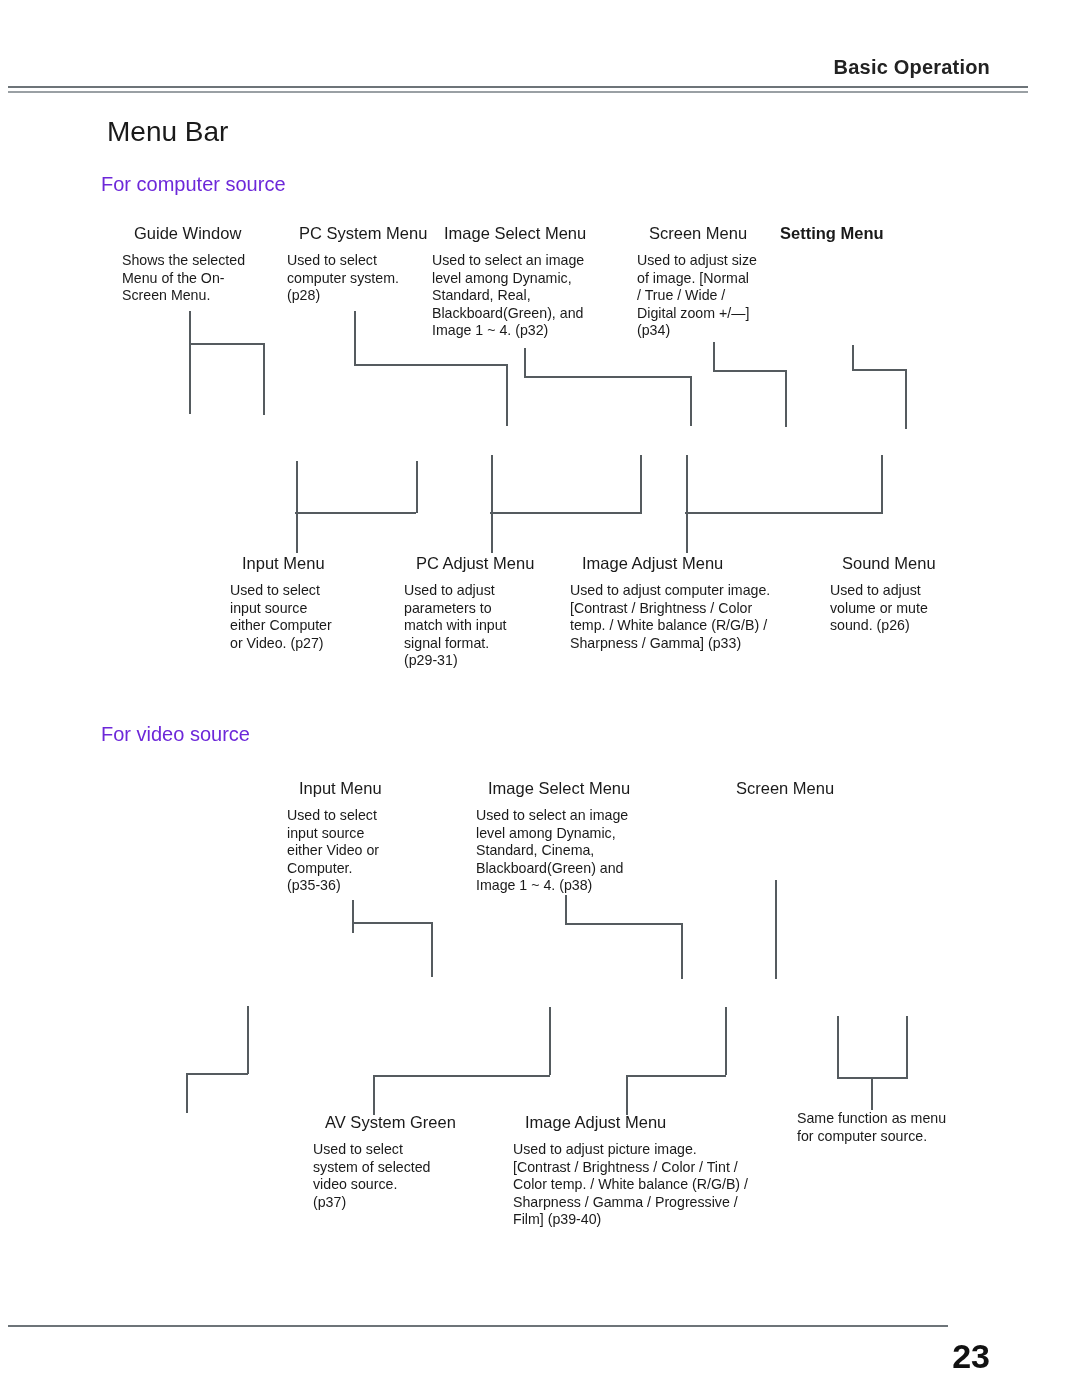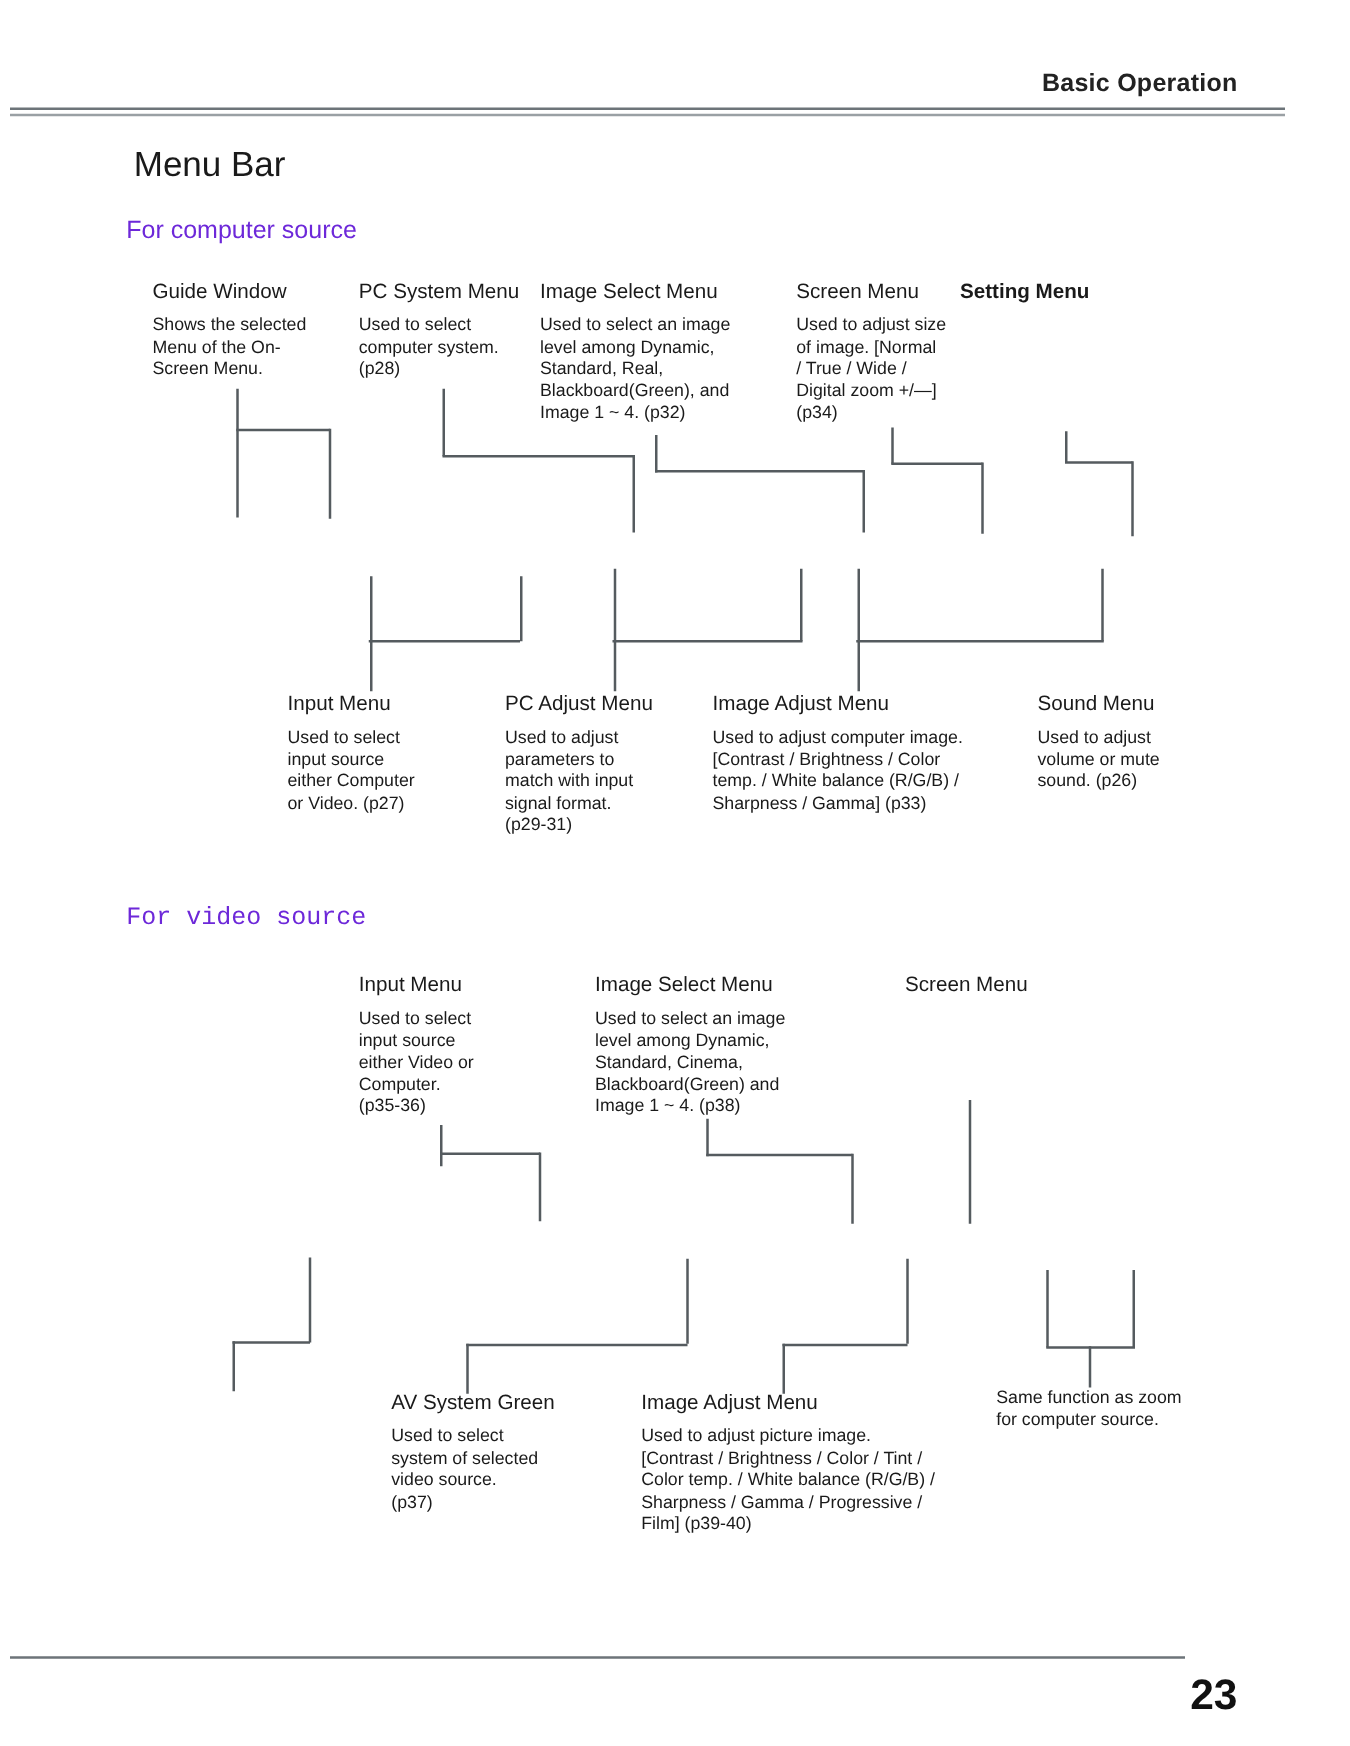--- a/index.html
+++ b/index.html
@@ -95,21 +95,21 @@
     font-size: 15px;
     font-weight: bold;
     color: #1a1a1a;
   }
 
   
   .callout { position: absolute; }
   .callout .c-title {
     font-size: 16.5px;
     color: #1a1a1a;
-    margin: 0 0 9px 0;
+    margin: 0 0 9px 12px;
     white-space: nowrap;
   }
   .callout .c-body {
     font-size: 14.2px;
     line-height: 17.6px;
     color: #1a1a1a;
     white-space: pre-line;
   }
 
   
@@ -227,21 +227,21 @@
   <div class="ln v" style="left:416px; top:461px; height:52px;"></div>
 
   <div class="ln v" style="left:491px; top:455px; height:98px;"></div>
   <div class="ln h" style="left:490px; top:512px; width:152px;"></div>
   <div class="ln v" style="left:640px; top:455px; height:58px;"></div>
 
   <div class="ln v" style="left:686px; top:455px; height:98px;"></div>
   <div class="ln h" style="left:685px; top:512px; width:198px;"></div>
   <div class="ln v" style="left:881px; top:455px; height:58px;"></div>
 
-  <div class="sub-label" style="left:101px; top:723px;font-family:Liberation Mono, monospace;">For video source</div>
+  <div class="sub-label" style="left:101px; top:723px;">For video source</div>
 
   <div class="callout" style="left:287px; top:779px; width:160px;">
     <div class="c-title">Input Menu</div>
     <div class="c-body">Used to select
 input source
 either Video or
 Computer.
 (p35-36)</div>
   </div>
 
@@ -270,21 +270,21 @@
   <div class="callout" style="left:513px; top:1113px; width:290px;">
     <div class="c-title">Image Adjust Menu</div>
     <div class="c-body"> Used to adjust picture image.
 [Contrast / Brightness / Color / Tint /
 Color temp. / White balance (R/G/B) /
 Sharpness / Gamma / Progressive /
 Film]  (p39-40)</div>
   </div>
 
   <div class="callout" style="left:797px; top:1110px; width:200px;">
-    <div class="c-body">Same function as zoom
+    <div class="c-body">Same function as menu
 for computer source.</div>
   </div>
 
   <div class="ln v" style="left:352px; top:900px; height:33px;"></div>
   <div class="ln h" style="left:352px; top:922px; width:80px;"></div>
   <div class="ln v" style="left:431px; top:922px; height:55px;"></div>
 
   <div class="ln v" style="left:565px; top:895px; height:30px;"></div>
   <div class="ln h" style="left:565px; top:923px; width:117px;"></div>
   <div class="ln v" style="left:681px; top:923px; height:56px;"></div>

